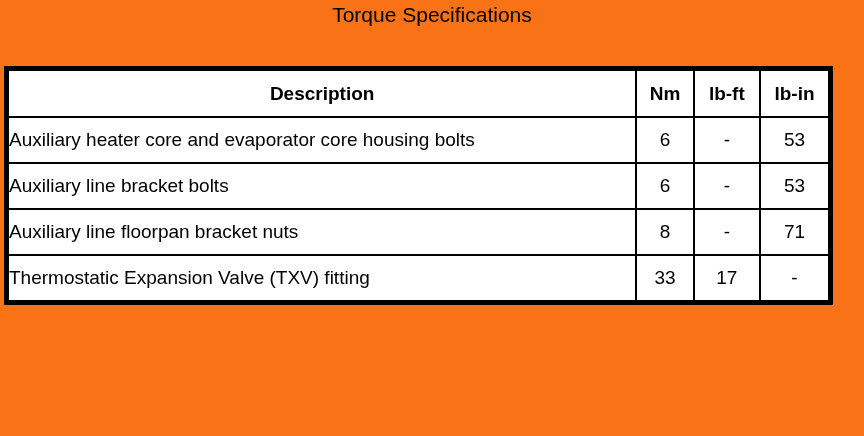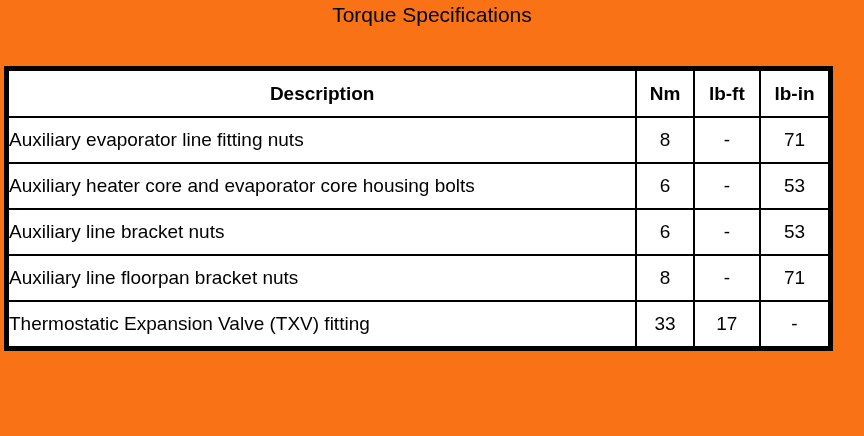--- a/index.html
+++ b/index.html
@@ -114,33 +114,27 @@
       <thead>
         <tr>
           <th class="h-desc">Description</th>
           <th class="h-unit">Nm</th>
           <th class="h-unit">lb-ft</th>
           <th class="h-unit">lb-in</th>
         </tr>
       </thead>
       <tbody>
         <tr>
-          <td class="desc">Auxiliary evaporator line fitting nuts</td>
-          <td class="num">8</td>
-          <td class="num">-</td>
-          <td class="num">71</td>
-        </tr>
-        <tr>
           <td class="desc">Auxiliary heater core and evaporator core housing bolts</td>
           <td class="num">6</td>
           <td class="num">-</td>
           <td class="num">53</td>
         </tr>
         <tr>
-          <td class="desc">Auxiliary line bracket nuts</td>
+          <td class="desc">Auxiliary line bracket bolts</td>
           <td class="num">6</td>
           <td class="num">-</td>
           <td class="num">53</td>
         </tr>
         <tr>
           <td class="desc">Auxiliary line floorpan bracket nuts</td>
           <td class="num">8</td>
           <td class="num">-</td>
           <td class="num">71</td>
         </tr>

